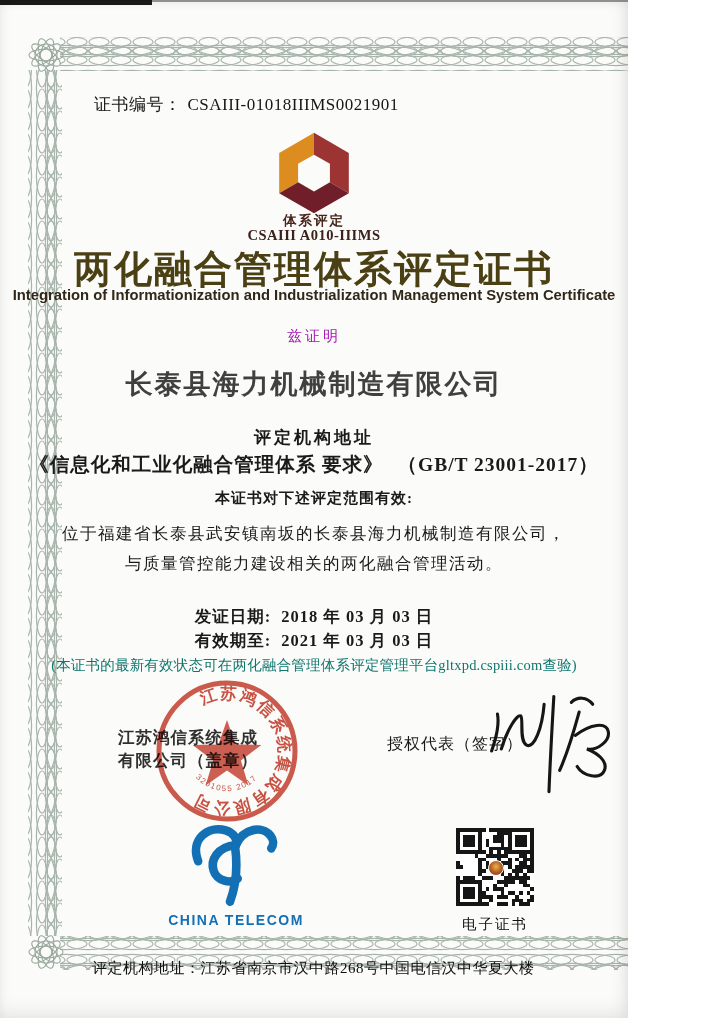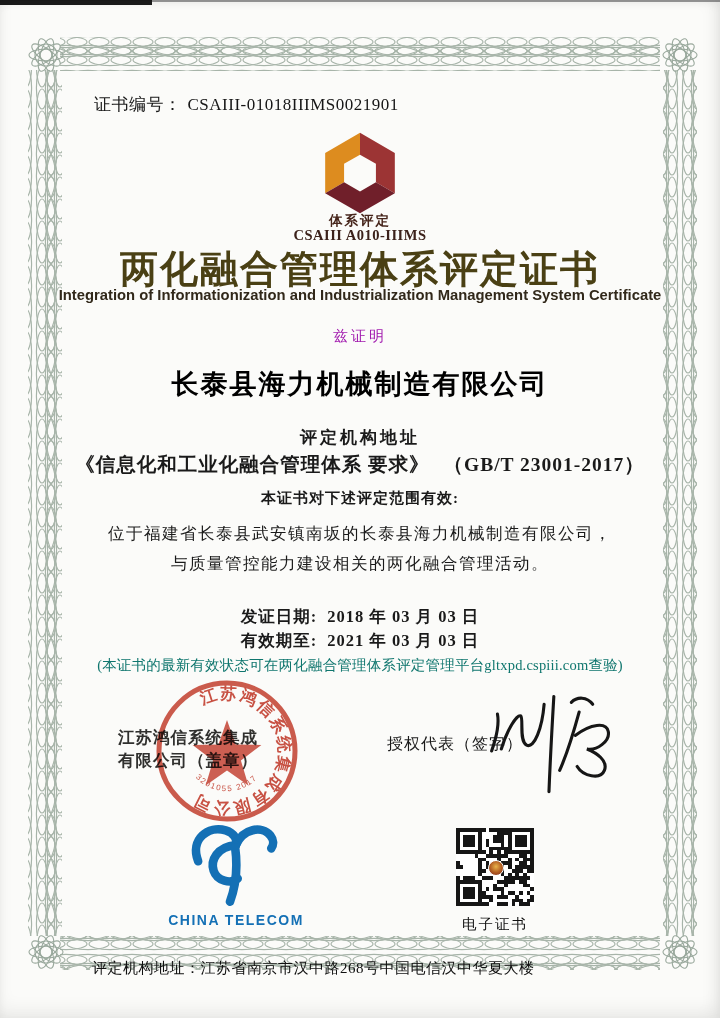--- a/index.html
+++ b/index.html
@@ -1,17 +1,17 @@
 <!DOCTYPE html>
 <html><head>
 <meta charset="utf-8">
 <style>
   html,body{margin:0;padding:0;}
   .page{
-    position:relative;width:720px;height:1018px;background:#fbfbf9;
+    position:relative;width:628px;height:1018px;background:#fbfbf9;
     font-family:"Liberation Serif","DejaVu Serif",serif;color:#1a1a1a;
     overflow:hidden;
   }
   .page::after{
     content:"";position:absolute;inset:0;pointer-events:none;
     box-shadow:inset -8px 0 14px rgba(0,0,0,.045), inset 0 -10px 16px rgba(0,0,0,.05), inset 0 4px 8px rgba(0,0,0,.05);
   }
   .edge-line{position:absolute;top:0;left:0;width:720px;height:2px;background:#9a9a9a;}
   .edge-dark{position:absolute;top:0;left:0;width:152px;height:5px;background:#1b1b1b;}
   .border-svg{position:absolute;left:0;top:0;}
@@ -19,21 +19,21 @@
   .ctr{left:0;right:0;text-align:center;}
   .cert-no{left:94px;top:93px;font-size:17px;letter-spacing:.5px;color:#161616;}
   .cert-no .num{margin-left:6px;font-family:"Liberation Serif",serif;}
   .logo-wrap{top:131px;}
   .logo-cap1{top:212px;font-size:13.5px;font-weight:bold;color:#47261c;letter-spacing:2px;}
   .logo-cap2{top:227px;font-size:14.5px;font-weight:bold;color:#3c221b;letter-spacing:.5px;}
   .title-zh{top:244px;font-size:38px;font-weight:bold;color:#4a4014;letter-spacing:2px;}
   .title-en{top:287px;font-size:14.8px;font-weight:bold;color:#31281a;
     font-family:"Liberation Sans","DejaVu Sans",sans-serif;letter-spacing:0;}
   .certify{top:327px;font-size:15px;color:#a21caf;letter-spacing:3px;}
-  .company{top:366px;font-size:27px;font-weight:bold;color:#000000;letter-spacing:2px;}
+  .company{top:366px;font-size:27px;font-weight:bold;color:#404040;letter-spacing:2px;}
   .conform{top:426px;font-size:17px;font-weight:bold;letter-spacing:3px;}
   .standard{top:451px;font-size:19.5px;font-weight:bold;letter-spacing:1px;}
   .standard .gbt{margin-left:14px;}
   .scope-intro{top:489px;font-size:15px;font-weight:bold;letter-spacing:1px;}
   .scope1{top:523px;font-size:16.5px;letter-spacing:1.5px;}
   .scope2{top:553px;font-size:16.5px;letter-spacing:1.5px;}
   .dates{top:605px;}
   .dates .inner{display:inline-block;text-align:left;font-size:16.5px;font-weight:bold;line-height:1.45;letter-spacing:1px;}
   .dates .val{margin-left:10px;}
   .note{top:656px;font-size:14.5px;color:#0f766e;letter-spacing:.2px;}

